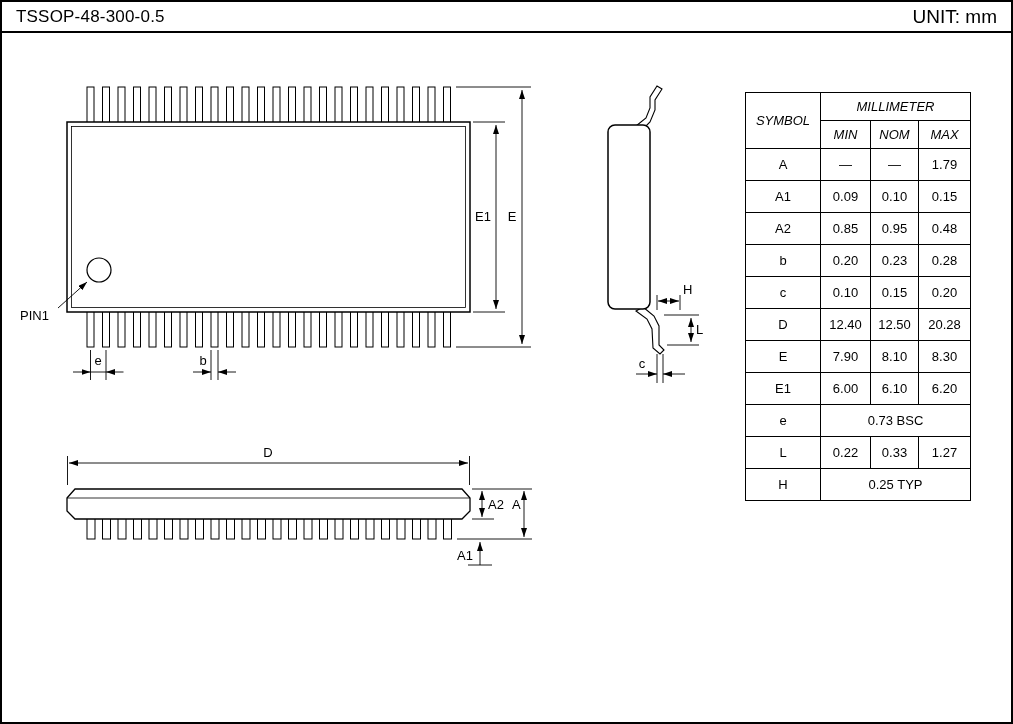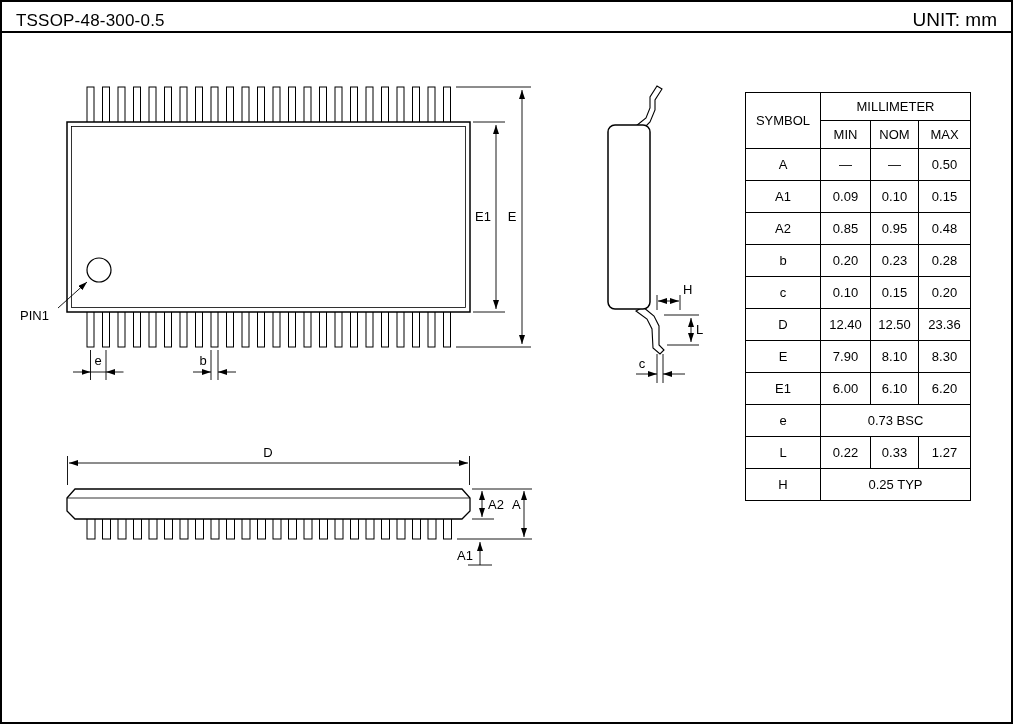--- a/index.html
+++ b/index.html
@@ -4,42 +4,42 @@
 <style>
   html,body { margin:0; padding:0; background:#e8e8e8; }
   .frame {
     position:relative; width:1013px; height:724px; margin:0 auto;
     background:#ffffff; border:2px solid #000; box-sizing:border-box;
     font-family:"Liberation Sans", sans-serif; color:#000; overflow:hidden;
   }
   .titlebar {
     position:absolute; top:0; left:0; right:0; height:31px;
     border-bottom:2px solid #000;
-    display:flex; justify-content:space-between; align-items:flex-end;
+    display:flex; justify-content:space-between; align-items:center;
     padding:0 14px; box-sizing:border-box;
   }
   .titlebar .title { font-size:17px; letter-spacing:0.2px; }
   .titlebar .unit  { font-size:19px; }
 
   svg.drawing { position:absolute; top:0; left:0; }
   .ext, .dim { stroke:#000; stroke-width:0.9; fill:none; }
   .outline   { stroke:#000; fill:#fff; }
   .thin      { stroke:#000; stroke-width:0.8; fill:none; }
   .lbl { font-family:"Liberation Sans", sans-serif; font-size:13px; fill:#000; }
   #top-pins rect, #bottom-pins rect, #front-pins rect { fill:#fff; stroke:#000; stroke-width:1; }
 
   table.dims {
     position:absolute; left:743px; top:90px;
     border-collapse:collapse; table-layout:fixed;
     font-size:13px; text-align:center; background:#fff;
   }
   table.dims th, table.dims td {
     border:1px solid #000; padding:0; font-weight:normal;
   }
-  table.dims .hrow th { height:27px; }
+  table.dims .hrow th { height:27px;font-style:italic; }
   table.dims .drow td { height:31px; }
 </style>
 </head>
 <body>
 
 <div class="frame">
 
   <div class="titlebar">
     <div class="title">TSSOP-48-300-0.5</div>
     <div class="unit">UNIT: mm</div>
@@ -242,21 +242,21 @@
     </tr>
     <tr class="hrow">
       <th>MIN</th>
       <th>NOM</th>
       <th>MAX</th>
     </tr>
     <tr class="drow">
       <td>A</td>
       <td>—</td>
       <td>—</td>
-      <td>0.50</td>
+      <td>1.79</td>
     </tr>
     <tr class="drow">
       <td>A1</td>
       <td>0.09</td>
       <td>0.10</td>
       <td>0.15</td>
     </tr>
     <tr class="drow">
       <td>A2</td>
       <td>0.85</td>
@@ -272,21 +272,21 @@
     <tr class="drow">
       <td>c</td>
       <td>0.10</td>
       <td>0.15</td>
       <td>0.20</td>
     </tr>
     <tr class="drow">
       <td>D</td>
       <td>12.40</td>
       <td>12.50</td>
-      <td>23.36</td>
+      <td>20.28</td>
     </tr>
     <tr class="drow">
       <td>E</td>
       <td>7.90</td>
       <td>8.10</td>
       <td>8.30</td>
     </tr>
     <tr class="drow">
       <td>E1</td>
       <td>6.00</td>

